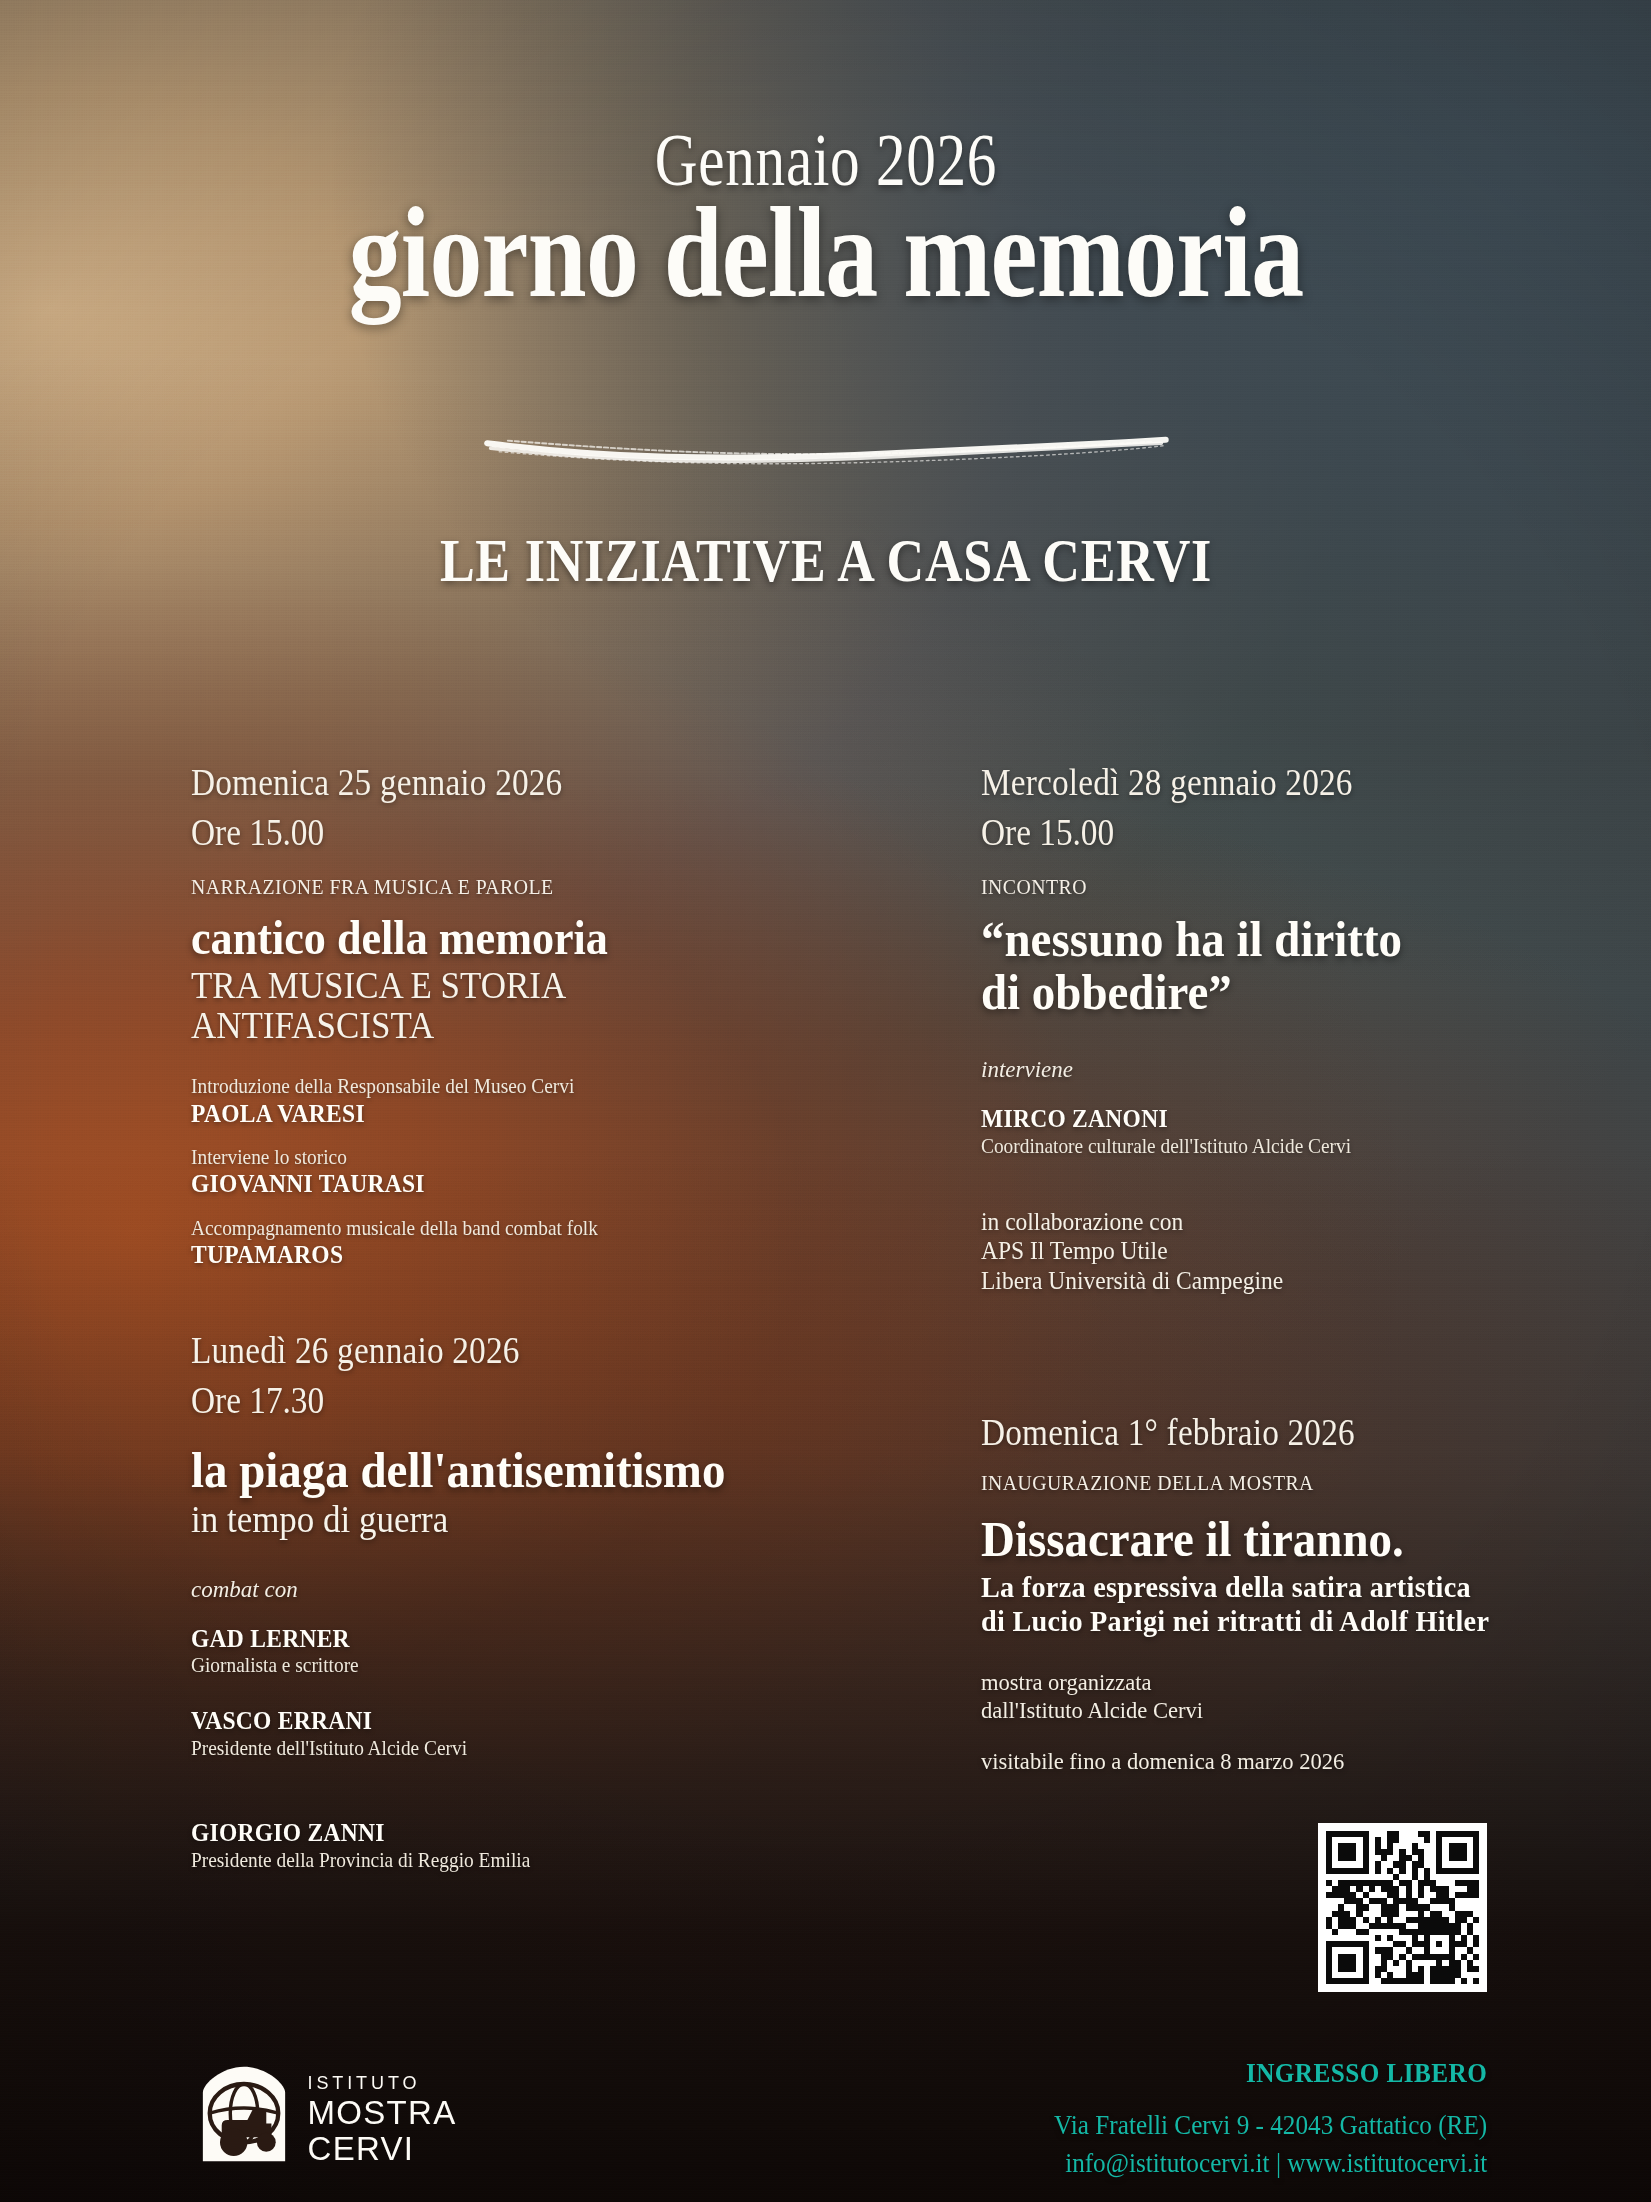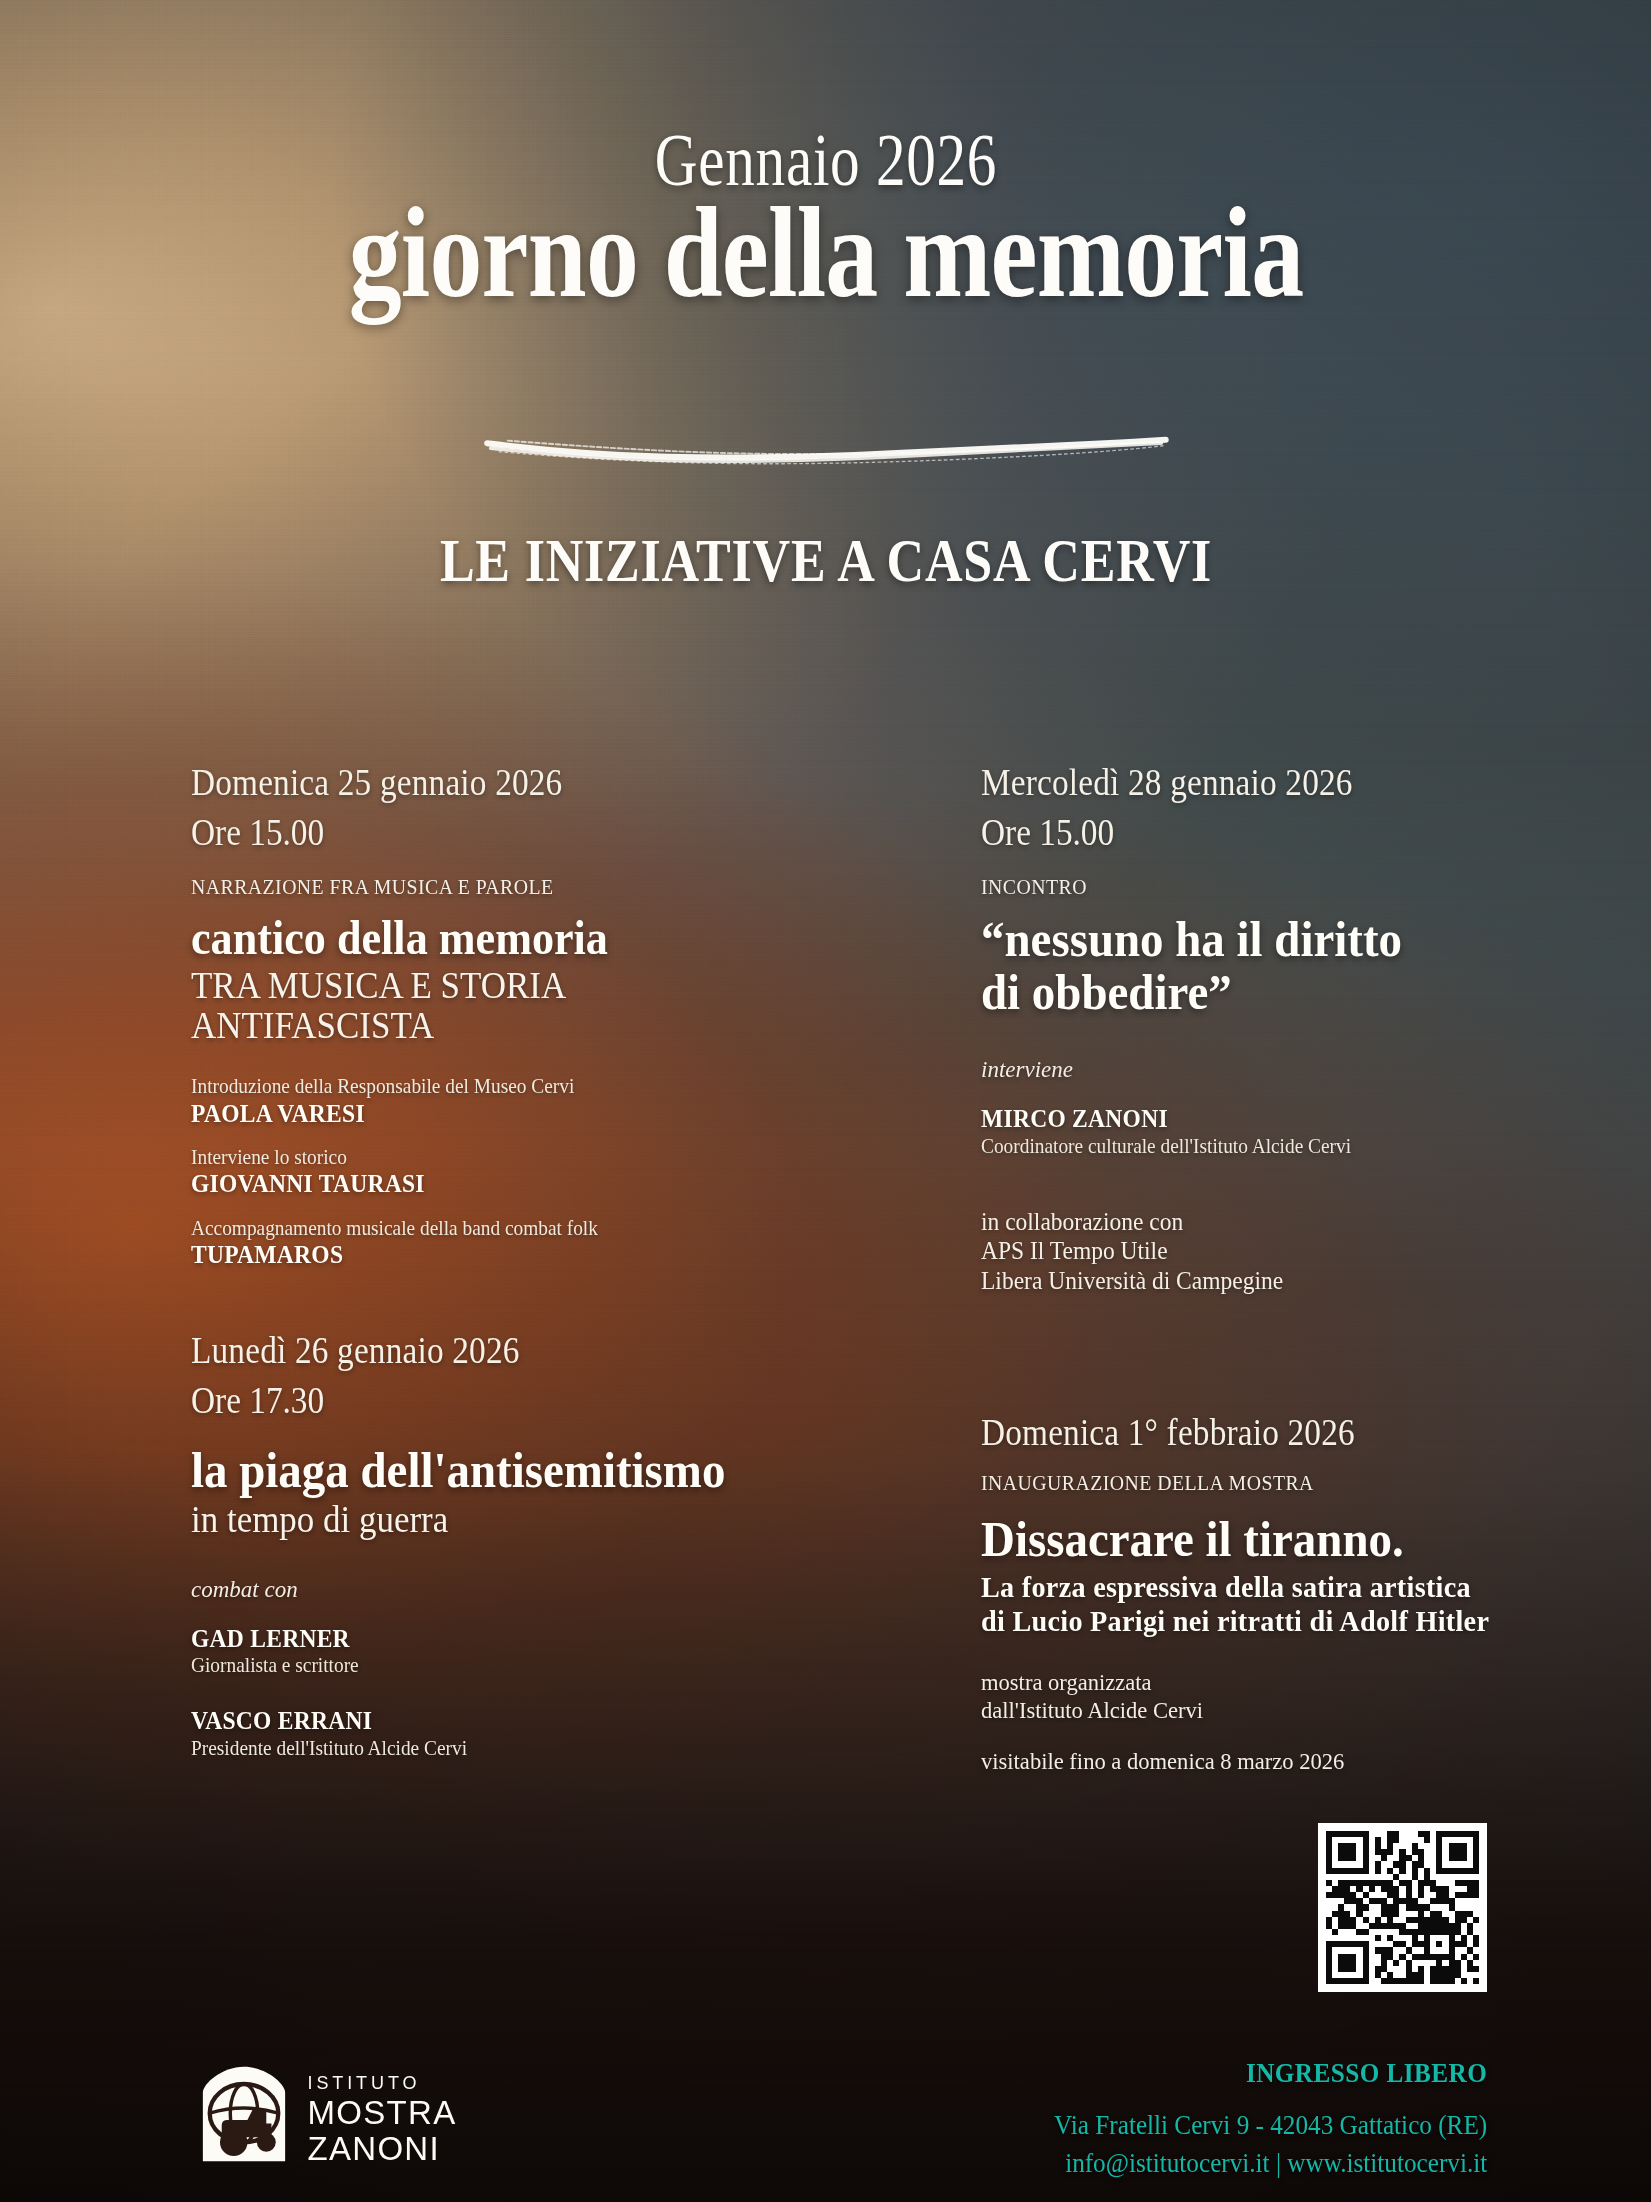--- a/index.html
+++ b/index.html
@@ -307,20 +307,24 @@
         <div class="person">GAD LERNER</div>
         <div class="role">Giornalista e scrittore</div>
       </div>
       <div class="sp-34"></div>
       <div>
         <div class="person">VASCO ERRANI</div>
         <div class="role">Presidente dell'Istituto Alcide Cervi</div>
       </div>
       <div class="sp-34"></div>
       <div class="sp-34"></div>
+      <div>
+        <div class="person">GIORGIO ZANNI</div>
+        <div class="role">Presidente della Provincia di Reggio Emilia</div>
+      </div>
     </div>
 
     <div class="event col-right" style="top:742px">
       <div class="ev-date">Mercoledì 28 gennaio 2026</div>
       <div class="ev-time">Ore 15.00</div>
       <div class="ev-kind">INCONTRO</div>
       <div class="ev-title big">“nessuno ha il diritto</div>
       <div class="ev-title big" style="margin-top:0">di obbedire”</div>
 
       <div class="sp-44"></div>
@@ -988,21 +992,21 @@
           <ellipse cx="56" cy="58" rx="16" ry="34" fill="none" stroke="#2a1a13" stroke-width="4"></ellipse>
           <path d="M16,58 Q56,46 96,58" fill="none" stroke="#2a1a13" stroke-width="4"></path>
           <path d="M30,84 L30,72 Q30,66 37,66 L60,66 L66,54 L82,54 L82,70 L88,70 L88,86 L30,86 Z"></path>
           <circle cx="44" cy="92" r="16"></circle>
           <circle cx="82" cy="92" r="11"></circle>
         </g>
       </svg>
       <div class="logo-text">
         <div class="logo-istituto">ISTITUTO</div>
         <div class="logo-alcide">MOSTRA</div>
-        <div class="logo-cervi">ZANONI</div>
+        <div class="logo-cervi">CERVI</div>
       </div>
     </div>
 
     <div class="footer-right">
       <div class="f-head">INGRESSO LIBERO</div>
       <div class="f-gap"></div>
       <div class="f-line">Via Fratelli Cervi 9 - 42043 Gattatico (RE)</div>
       <div class="f-line">info@istitutocervi.it | www.istitutocervi.it</div>
     </div>
 

